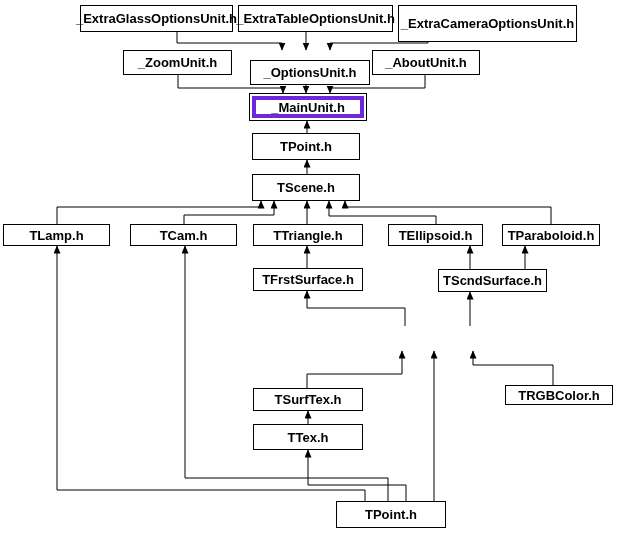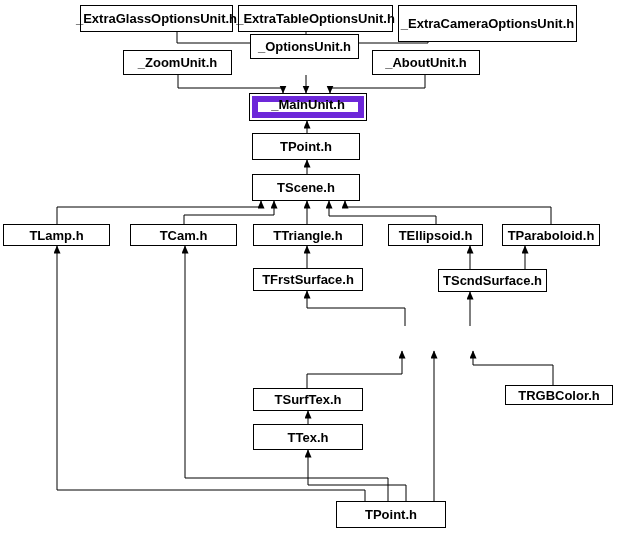--- a/index.html
+++ b/index.html
@@ -16,22 +16,22 @@
     box-sizing:border-box;
     border:1px solid #000000;
     background:#ffffff;
     display:flex;align-items:center;justify-content:center;
     font-weight:bold;font-size:13px;color:#000000;
     white-space:nowrap;
     z-index:2;
   }
   .node .inner{
     position:absolute;left:2px;top:2px;right:2px;bottom:2px;
-    border:6px solid #6d28d9;
-    display:flex;align-items:flex-end;justify-content:center;
+    border:4px solid #6d28d9;
+    display:flex;align-items:flex-start;justify-content:center;
   }
   .edge{stroke:#000000;stroke-width:1;fill:none;}
 </style>
 </head>
 <body>
 
 <div id="canvas">
 
   <svg id="edges" width="622" height="534" viewBox="0 0 622 534" xmlns="http://www.w3.org/2000/svg">
     <defs>
@@ -74,21 +74,21 @@
   <div class="node" style="left:238px;top:5px;width:155px;height:27px">
       <span>_ExtraTableOptionsUnit.h</span>
     </div>
   <div class="node" style="left:398px;top:5px;width:179px;height:37px">
       <span>_ExtraCameraOptionsUnit.h</span>
     </div>
 
   <div class="node" style="left:123px;top:50px;width:109px;height:25px">
       <span>_ZoomUnit.h</span>
     </div>
-  <div class="node" style="left:250px;top:34px;width:109px;height:25px">
+  <div class="node" style="left:250px;top:60px;width:120px;height:25px">
       <span>_OptionsUnit.h</span>
     </div>
   <div class="node" style="left:372px;top:50px;width:108px;height:25px">
       <span>_AboutUnit.h</span>
     </div>
 
   <div class="node" style="left:249px;top:93px;width:118px;height:28px">
     <div class="inner">
       <span>_MainUnit.h</span>
     </div>

